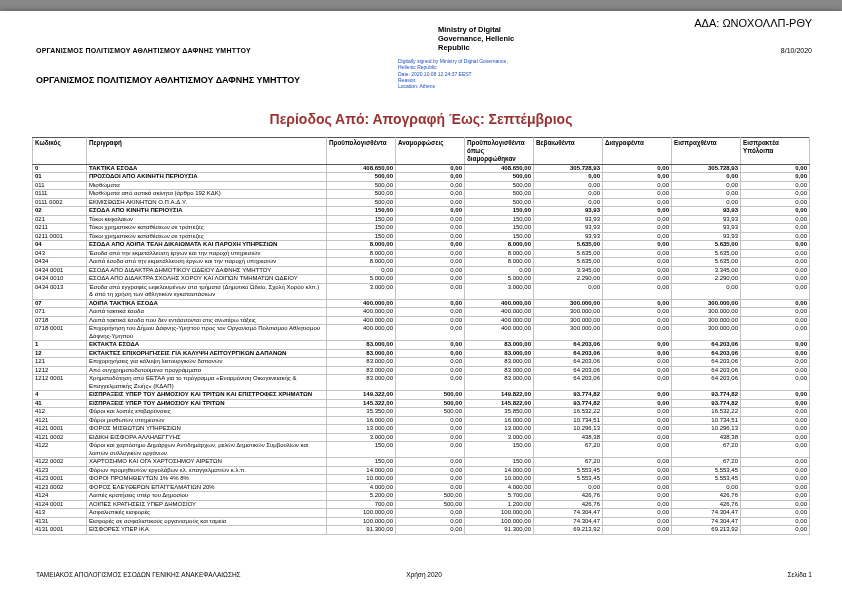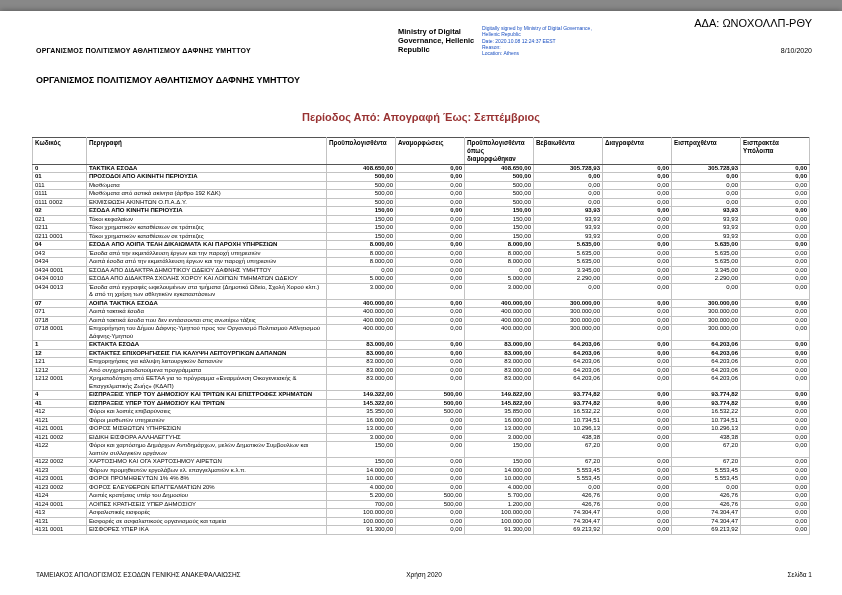--- a/index.html
+++ b/index.html
@@ -4,26 +4,26 @@
 <style>
   html,body{margin:0;padding:0;background:#888;}
   .page{
     position:relative;width:842px;height:595px;background:#ffffff;
     font-family:"Liberation Sans","DejaVu Sans",sans-serif;color:#000;
     overflow:hidden;margin:11px auto;box-shadow:0 0 6px rgba(0,0,0,.4);
   }
   .ada{position:absolute;top:6px;right:30px;font-size:11px;}
   .org-small{position:absolute;top:36px;left:36px;font-size:7px;font-weight:bold;letter-spacing:.2px;}
   .doc-date{position:absolute;top:36px;right:30px;font-size:7px;}
-  .sig{position:absolute;top:14px;left:398px;display:flex;gap:6px;align-items:center;}
+  .sig{position:absolute;top:14px;left:398px;display:flex;gap:6px;align-items:flex-end;flex-direction:column;}
   .sig-name{font-size:7.5px;font-weight:bold;width:78px;line-height:1.2;}
   .sig-details{font-size:5px;color:#1a4fc0;width:118px;line-height:1.25;white-space:pre-line;}
   .org-line{position:absolute;top:64px;left:36px;font-size:9px;font-weight:bold;}
   .title{position:absolute;top:80px;left:0;width:100%;text-align:center;font-size:15px;font-weight:bold;}
-  .subtitle{position:absolute;top:100px;left:0;width:100%;text-align:center;font-size:11px;font-weight:bold;color:#993333;}
+  .subtitle{position:absolute;top:100px;left:0;width:100%;text-align:center;font-size:14px;font-weight:bold;color:#993333;}
   .table-wrap{position:absolute;top:126px;left:32px;right:32px;}
   table{border-collapse:collapse;width:778px;table-layout:fixed;border:1px solid #777;}
   th,td{border:1px solid #c3c3c3;padding:0 2px;font-size:6px;line-height:1.25;vertical-align:top;overflow:hidden;}
   thead th{font-size:6.3px;font-weight:bold;text-align:left;border-top:1px solid #555;border-bottom:1px solid #555;vertical-align:top;padding-top:1px;padding-bottom:1px;}
   col.c-code{width:54px;}
   col.c-desc{width:240px;}
   col.c-num{width:69px;}
   td.num{text-align:right;white-space:nowrap;}
   td.code{white-space:nowrap;}
   tr.bold td{font-weight:bold;}

